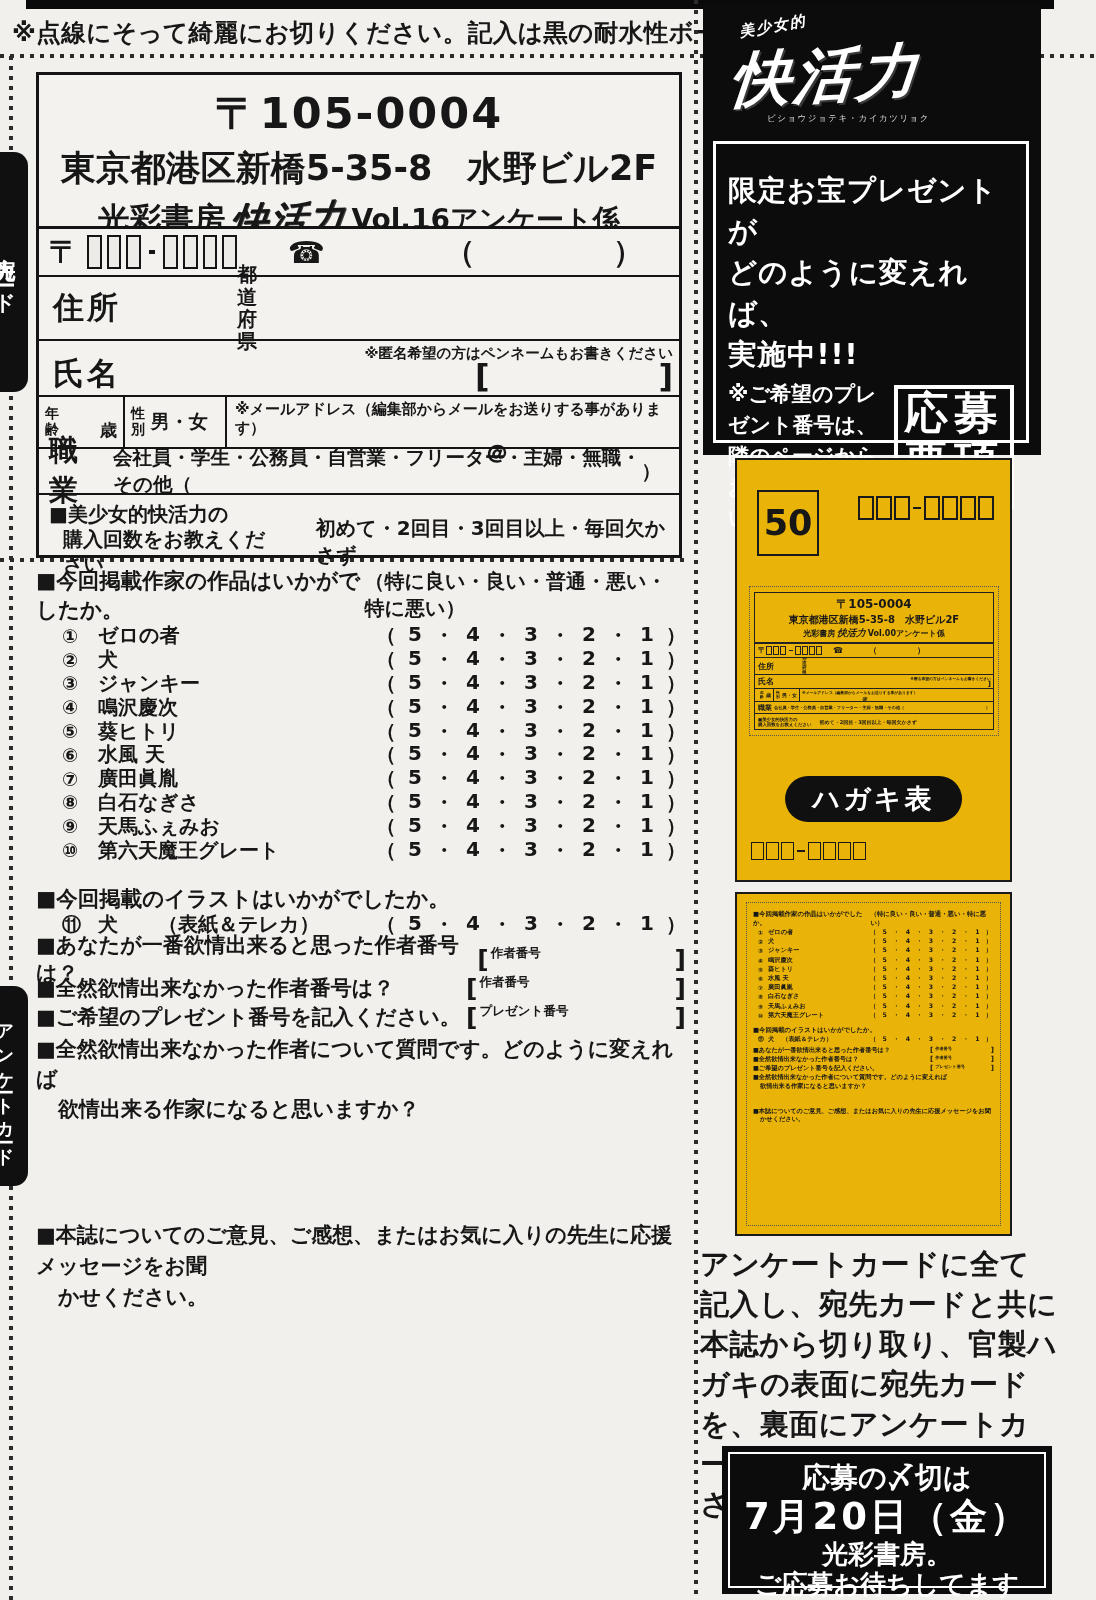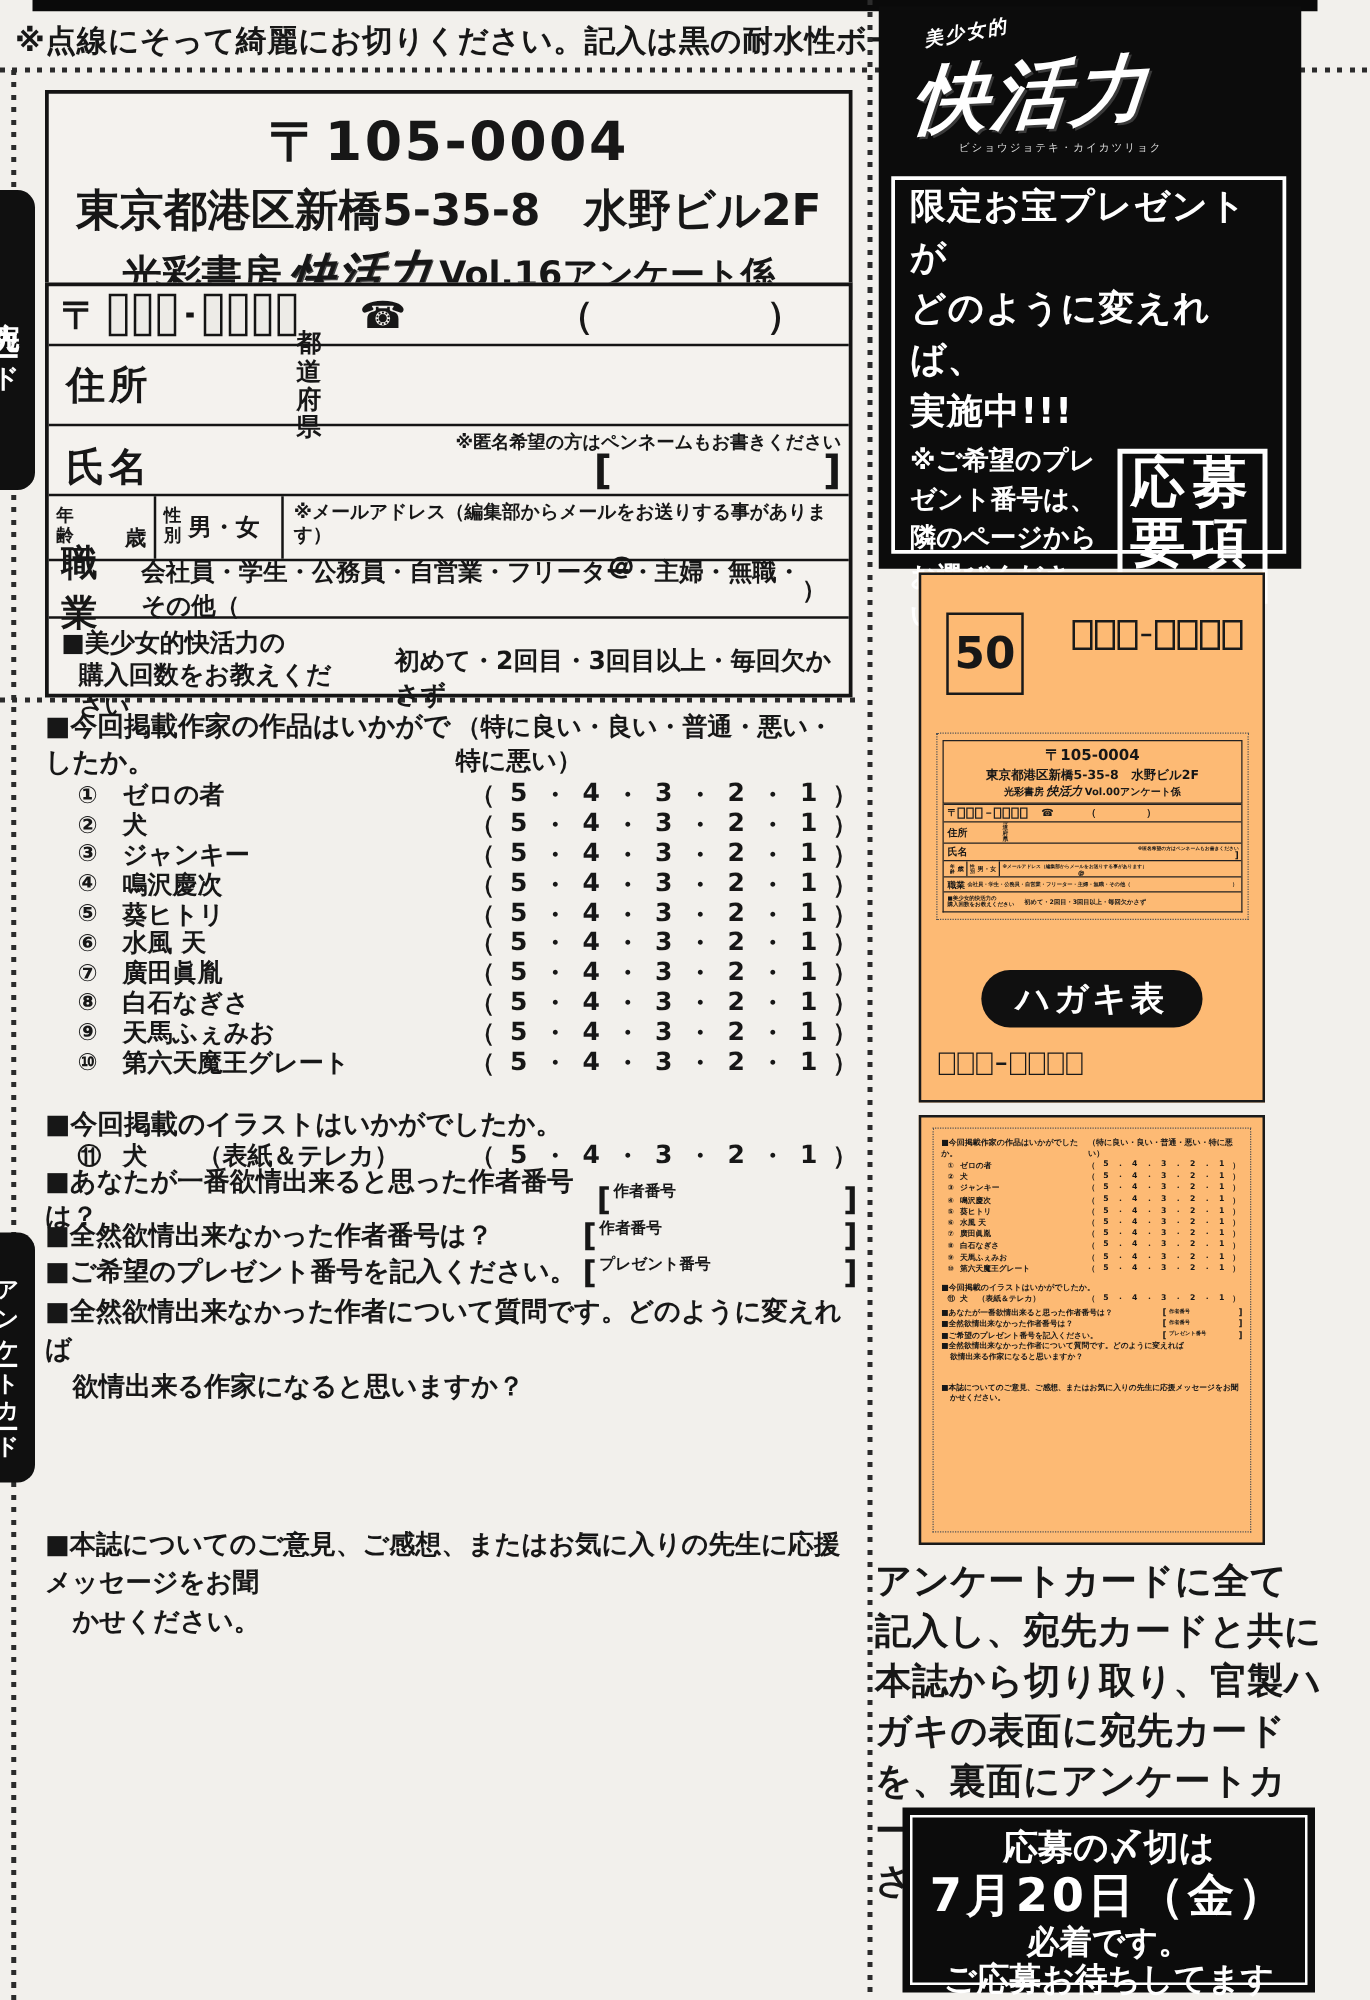--- a/index.html
+++ b/index.html
@@ -94,30 +94,30 @@
   .comment-q .l2 { padding-left:22px; }
 
   
   .promo { position:absolute; left:703px; top:5px; width:338px; height:450px; background:#0c0c0c; }
   .logo-small { color:#fff; font-size:15px; font-style:italic; font-weight:bold; transform:rotate(-10deg);
     display:inline-block; margin:12px 0 0 36px; letter-spacing:2px; }
   .logo-main { color:#fff; font-size:60px; font-weight:900; font-style:italic;
     transform:skewX(-8deg) rotate(-3deg); display:inline-block; margin-left:28px; letter-spacing:3px;
     text-shadow:2px 2px 0 #3a3a3a; }
   .logo-sub { color:#ddd; font-size:8.5px; margin:-4px 0 0 64px; letter-spacing:1.5px; }
-  .promo-inner { position:absolute; left:10px; top:136px; right:12px; bottom:12px; border:3px solid #fff; padding:0 12px; }
+  .promo-inner { position:absolute; left:10px; top:136px; right:12px; bottom:12px; border:3px solid #fff; padding:26px 12px; }
   .promo-line { color:#fff; font-size:28.5px; font-weight:bold; line-height:41px; letter-spacing:1px; }
   .promo-bottom { display:flex; margin-top:4px; }
   .promo-note { color:#fff; font-size:21px; font-weight:bold; line-height:31px; width:176px; }
   .apply-badge { margin-left:auto; margin-top:6px; border:4px solid #fff; width:126px; height:124px;
     display:flex; flex-direction:column; align-items:center; justify-content:flex-start;
     color:#fff; font-size:44px; font-weight:900; line-height:1.1; letter-spacing:6px; }
 
   
-  .hagaki { position:absolute; left:735px; width:277px; border:2px solid #1a1a1a; background:#fdba74; }
+  .hagaki { position:absolute; left:735px; width:277px; border:2px solid #1a1a1a; background:#eab308; }
   .hagaki-front { top:458px; height:424px; }
   .hagaki-back { top:892px; height:344px; }
   .stamp { position:absolute; left:20px; top:30px; width:62px; height:66px; border:2px solid #1a1a1a;
     display:flex; align-items:center; justify-content:center; font-size:35px; font-weight:bold; }
   .pboxes { position:absolute; display:flex; align-items:center; }
   .pboxes-top { right:14px; top:36px; }
   .pboxes-bottom { left:14px; top:382px; }
   .mbx { width:16px; height:24px; border:2px solid #1a1a1a; margin-right:2px; }
   .pboxes-bottom .mbx { width:13px; height:18px; border-width:1.5px; }
   .mlink { width:8px; height:2px; background:#1a1a1a; margin:0 3px 0 1px; }
@@ -838,18 +838,18 @@
       </div>
     </div>
   </div>
 
   <div class="apply-paragraph">アンケートカードに全て記入し、宛先カードと共に本誌から切り取り、官製ハガキの表面に宛先カードを、裏面にアンケートカードを貼ってご応募ください。</div>
 
   <div class="deadline">
     <div class="deadline-inner">
       <div class="dl1">応募の〆切は</div>
       <div class="dl2">7月20日（金）</div>
-      <div class="dl3">必着です。</div>
+      <div class="dl3">光彩書房。</div>
       <div class="dl4">ご応募お待ちしてます</div>
     </div>
   </div>
 
 </div>
 
 </body></html>

